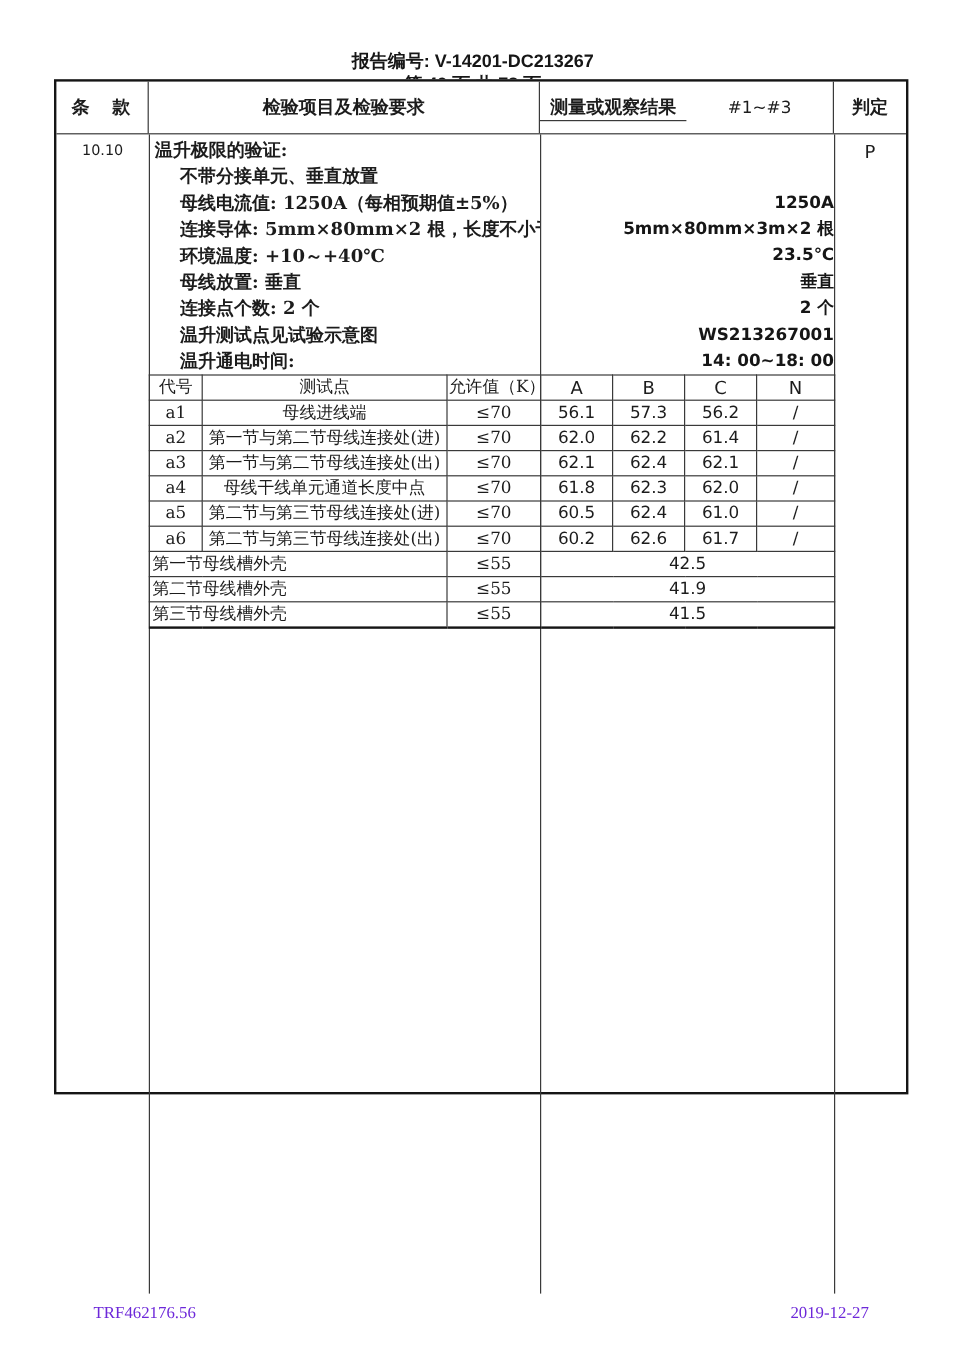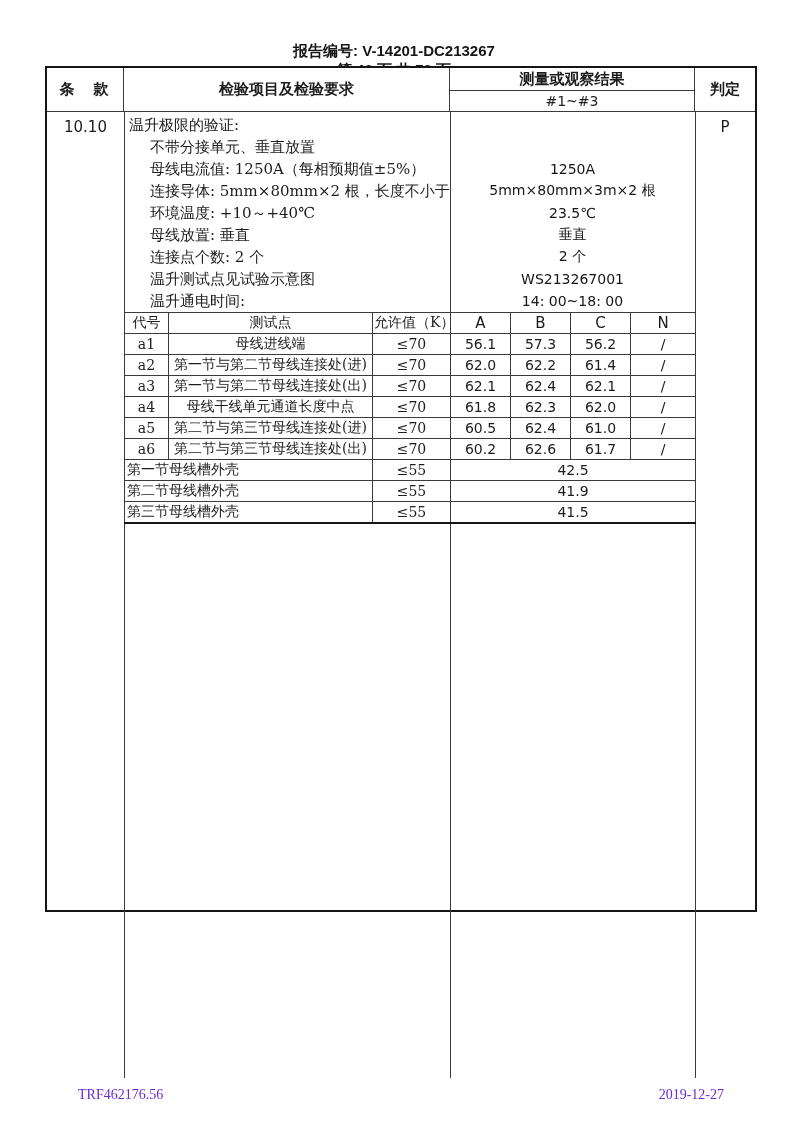--- a/index.html
+++ b/index.html
@@ -19,43 +19,43 @@
   
   .report-table {
     position:absolute; left:45px; top:66px; width:712px; height:846px;
     border:2px solid #151515; background:#fff;
   }
   .thead { display:flex; height:44px; border-bottom:1px solid #3a3a3a; }
   .th { display:flex; align-items:center; justify-content:center;
         font-family:"Liberation Sans", sans-serif; font-weight:bold; font-size:15px; }
   .th-clause { width:77px; border-right:1px solid #3a3a3a; letter-spacing:2px; }
   .th-item   { width:326px; border-right:1px solid #3a3a3a; }
-  .th-result { width:245px; border-right:1px solid #3a3a3a; flex-direction:column; padding:0; }
+  .th-result { width:245px; border-right:1px solid #3a3a3a; padding:0; }
   .th-result-top { width:100%; height:22px; border-bottom:1px solid #3a3a3a;
         display:flex; align-items:center; justify-content:center; }
   .th-result-bottom { width:100%; height:20px; display:flex; align-items:center; justify-content:center;
         font-weight:normal; font-family:"DejaVu Sans", sans-serif; font-size:14px; }
   .th-verdict { flex:1; }
   .tbody { position:relative; height:966px; }
   .vline { position:absolute; top:0; bottom:0; width:1px; background:#3a3a3a; }
   .vline-1 { left:77px; } .vline-2 { left:403px; } .vline-3 { left:648px; }
   .clause-num {
     position:absolute; left:0; top:6px; width:77px; text-align:center;
-    font-family:"DejaVu Sans", sans-serif; font-size:15px;
+    font-family:"DejaVu Sans", sans-serif; font-size:12px;
   }
   .verdict-val {
     position:absolute; left:648px; top:6px; right:0; text-align:center;
     font-family:"DejaVu Sans", sans-serif; font-size:15px;
   }
   
   .spec-block { position:absolute; left:77px; top:2px; width:571px; }
-  .spec-row { display:flex; height:22px; align-items:center; }
+  .spec-row { display:flex; height:22px; align-items:center;font-weight:bold; }
   .spec-left { width:326px; padding-left:5px; font-size:15px; white-space:nowrap; overflow:hidden; }
   .spec-row.indent .spec-left { padding-left:26px; }
-  .spec-right { width:245px; text-align:center;
+  .spec-right { width:245px; text-align:right;
     font-family:"DejaVu Sans", sans-serif; font-size:14px; color:#161616; }
   
   .meas-table {
     position:absolute; left:77px; top:200px; width:571px;
     border-collapse:collapse; table-layout:fixed; font-size:14px;border-radius:18px;
   }
   .meas-table td {
     border:1px solid #3a3a3a; height:21px; text-align:center;
     padding:0 1px; white-space:nowrap; overflow:hidden;
   }

